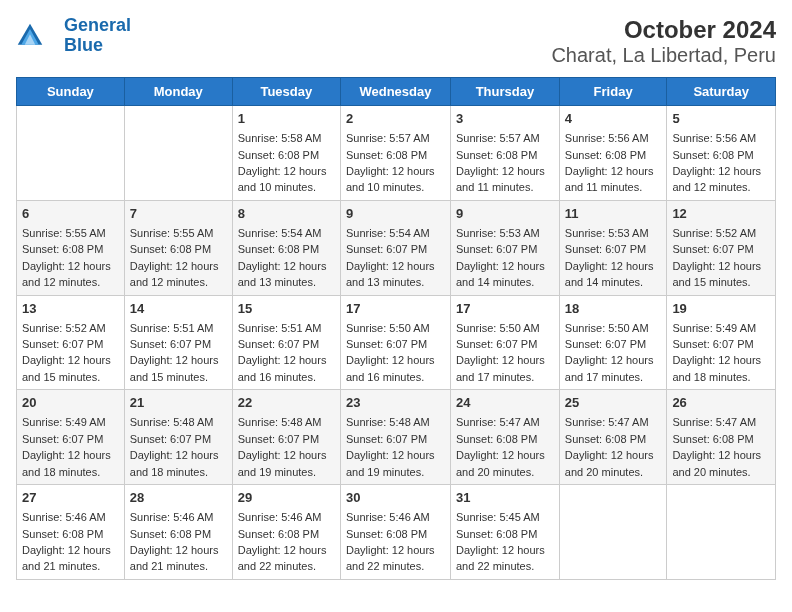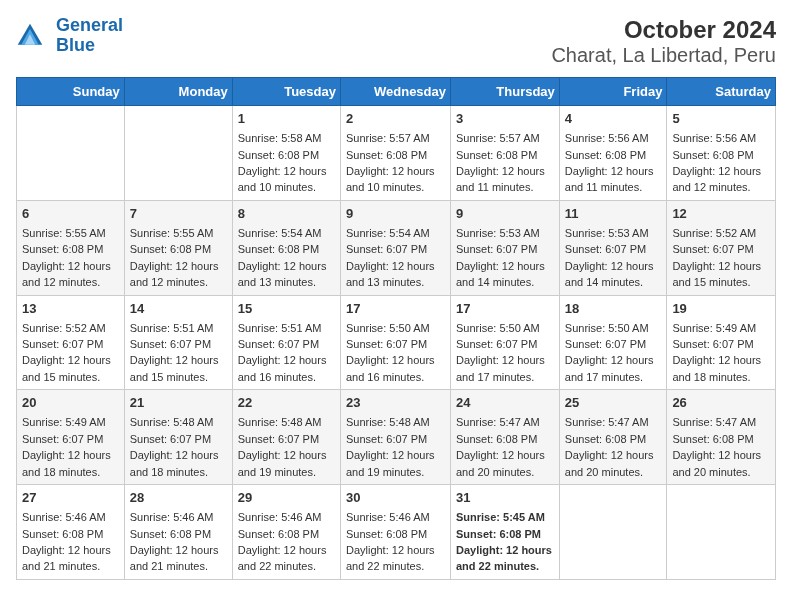--- a/index.html
+++ b/index.html
@@ -12,21 +12,21 @@
     }
     .header {
       display: flex;
       justify-content: space-between;
       align-items: flex-start;
       margin-bottom: 10px;
     }
     .logo {
       display: flex;
       align-items: center;
-      gap: 12px;
+      gap: 20px;
     }
     .logo-text {
       font-size: 18px;
       font-weight: bold;
       color: #333;
       line-height: 1.1;
     }
     .logo-text span {
       color: #1a6aad;
     }
@@ -50,21 +50,21 @@
     }
     table {
       width: 100%;
       border-collapse: collapse;
       font-size: 11.5px;
     }
     thead tr th {
       background-color: #2878c8;
       color: #fff;
       padding: 6px 4px;
-      text-align: right;
+      text-align: center;
       font-size: 13px;
       font-weight: bold;
       border: 1px solid #1a5fa0;
     }
     tbody tr td {
       border: 1px solid #ccc;
       vertical-align: top;
       padding: 4px 5px;
       width: 113px;
       min-height: 70px;
@@ -219,20 +219,20 @@
 Daylight: 12 hours and 21 minutes.</span></td>
         <td><span class="day-num">28</span><span class="day-detail" style="white-space: pre-line;">Sunrise: 5:46 AM
 Sunset: 6:08 PM
 Daylight: 12 hours and 21 minutes.</span></td>
         <td><span class="day-num">29</span><span class="day-detail" style="white-space: pre-line;">Sunrise: 5:46 AM
 Sunset: 6:08 PM
 Daylight: 12 hours and 22 minutes.</span></td>
         <td><span class="day-num">30</span><span class="day-detail" style="white-space: pre-line;">Sunrise: 5:46 AM
 Sunset: 6:08 PM
 Daylight: 12 hours and 22 minutes.</span></td>
-        <td><span class="day-num">31</span><span class="day-detail" style="white-space: pre-line; font-weight: bold;">Sunrise: 5:45 AM
+        <td><span class="day-num">31</span><span class="day-detail" style="white-space: pre-line;">Sunrise: 5:45 AM
 Sunset: 6:08 PM
 Daylight: 12 hours and 22 minutes.</span></td>
         <td class="empty-cell"></td>
         <td class="empty-cell"></td>
       </tr>
     </tbody>
 </table>
 
 </body></html>

